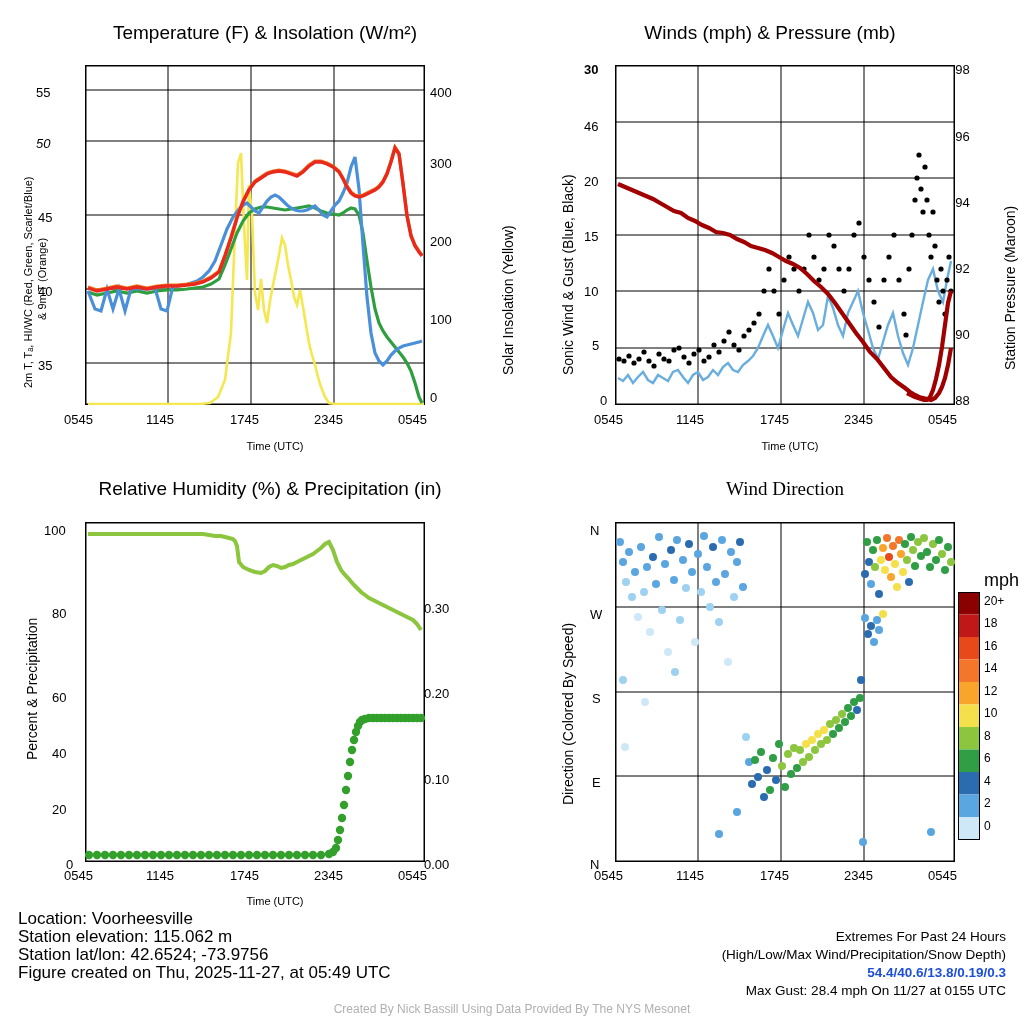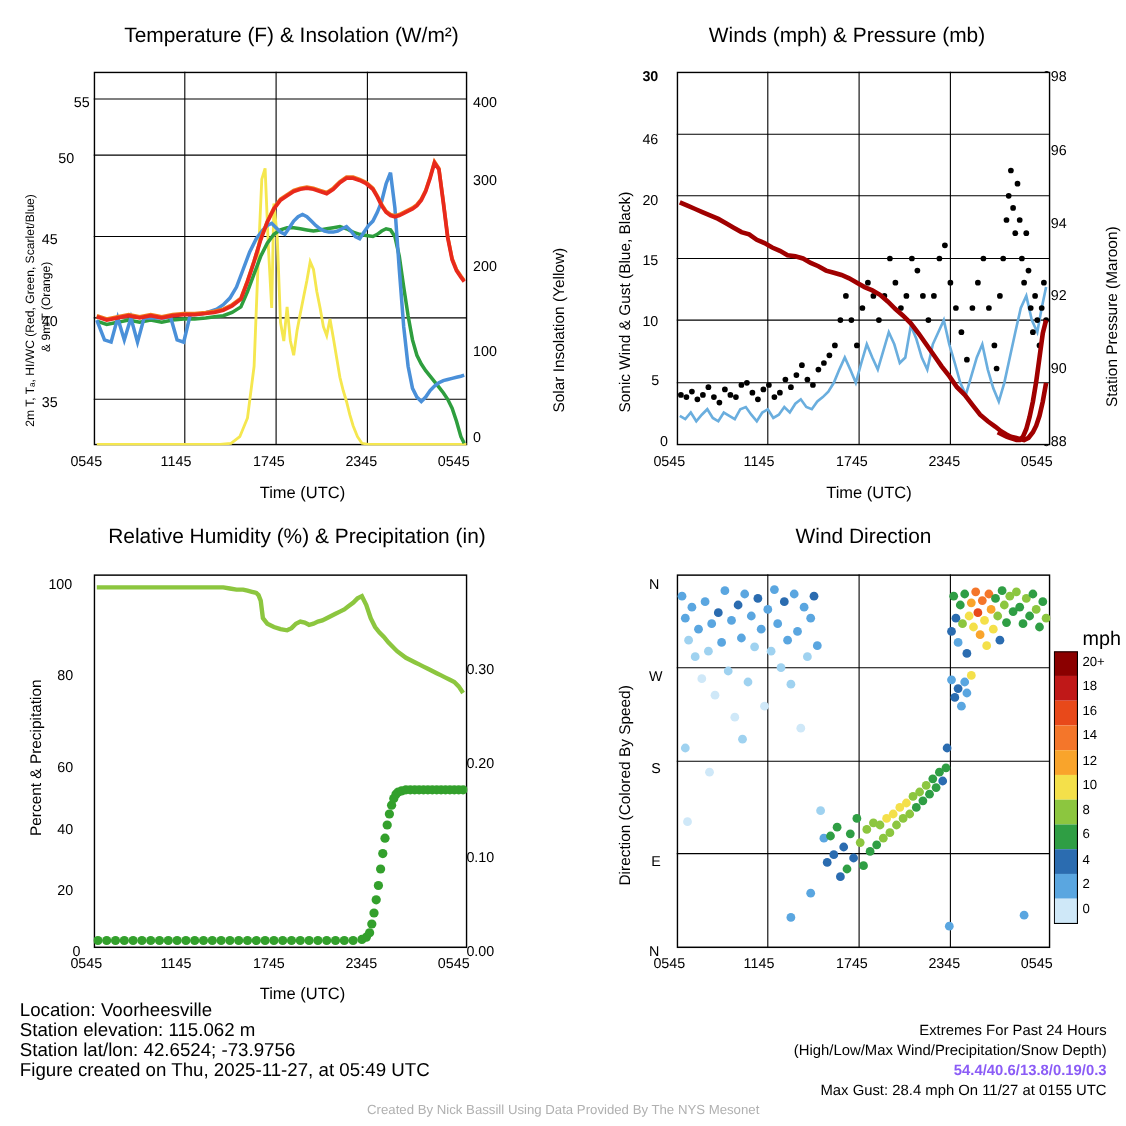--- a/index.html
+++ b/index.html
@@ -1,20 +1,20 @@
 <!DOCTYPE html>
 <html><head>
 <meta charset="utf-8">
 <style>
   html,body{margin:0;padding:0;}
   body{width:1024px;height:1024px;background:#ffffff;font-family:"Liberation Sans",sans-serif;color:#000;overflow:hidden;}
   #page{position:relative;width:1024px;height:1024px;}
   .panel{position:absolute;}
   .ptitle{position:absolute;text-align:center;font-size:19px;}
-  .axlabel{position:absolute;font-size:15px;text-align:center;}
+  .axlabel{position:absolute;font-size:11px;text-align:center;}
   .vlabel{position:absolute;font-size:14px;transform-origin:0 0;white-space:nowrap;}
   .vlabel2{position:absolute;font-size:11px;transform-origin:0 0;white-space:nowrap;}
   .tick{position:absolute;font-size:13px;}
   svg{display:block;}
   .footer{position:absolute;font-size:17px;line-height:18px;white-space:nowrap;}
   .foot-right{position:absolute;font-size:13.5px;line-height:18px;text-align:right;white-space:nowrap;}
   .credit{position:absolute;font-size:12px;color:#b0b0b0;width:1024px;text-align:center;}
   .legend-title{position:absolute;font-size:18px;}
   .legend-tick{position:absolute;font-size:12px;}
 </style>
@@ -26,22 +26,22 @@
   <div class="panel">
     <div class="ptitle" style="left:40px;top:22px;width:450px;">Temperature (F) &amp; Insolation (W/m²)</div>
     <div class="vlabel2" style="left:22px;top:388px;transform:rotate(-90deg);">2m T, Tₐ, HI/WC (Red, Green, Scarlet/Blue)</div>
     <div class="vlabel2" style="left:36px;top:320px;transform:rotate(-90deg);">&amp; 9m T (Orange)</div>
     <div class="vlabel" style="left:500px;top:375px;transform:rotate(-90deg);">Solar Insolation (Yellow)</div>
     <div class="axlabel" style="left:135px;top:440px;width:280px;">Time (UTC)</div>
 
     <div class="tick" style="left:38px;top:358px;">35</div>
     <div class="tick" style="left:38px;top:284px;">40</div>
     <div class="tick" style="left:38px;top:210px;">45</div>
-    <div class="tick" style="left:53px;top:136px;">50</div>
-    <div class="tick" style="left:36px;top:85px;margin-left:31px;">55</div>
+    <div class="tick" style="left:36px;top:136px;font-style:italic;">50</div>
+    <div class="tick" style="left:36px;top:85px;">55</div>
 
     <div class="tick" style="left:430px;top:390px;">0</div>
     <div class="tick" style="left:430px;top:312px;">100</div>
     <div class="tick" style="left:430px;top:234px;">200</div>
     <div class="tick" style="left:430px;top:156px;">300</div>
     <div class="tick" style="left:430px;top:85px;">400</div>
 
     <div class="tick" style="left:64px;top:412px;">0545</div>
     <div class="tick" style="left:146px;top:412px;">1145</div>
     <div class="tick" style="left:230px;top:412px;">1745</div>
@@ -288,21 +288,21 @@
           <circle cx="320" cy="196" r="4.2"></circle>
         <circle cx="324" cy="196" r="4.2"></circle>
           <circle cx="328" cy="196" r="4.2"></circle>
           <circle cx="332" cy="196" r="4.2"></circle>
         <circle cx="336" cy="196" r="4.2"></circle>
       </g>
     </svg>
   </div>
 
   <div class="panel">
-    <div class="ptitle" style="left:625px;top:478px;width:320px;">Wind Direction</div>
+    <div class="ptitle" style="left:625px;top:478px;width:320px;font-family:Liberation Serif, serif;">Wind Direction</div>
     <div class="vlabel" style="left:560px;top:805px;transform:rotate(-90deg);">Direction (Colored By Speed)</div>
 
     <div class="tick" style="left:590px;top:523px;">N</div>
     <div class="tick" style="left:590px;top:607px;">W</div>
     <div class="tick" style="left:592px;top:691px;">S</div>
     <div class="tick" style="left:592px;top:775px;">E</div>
     <div class="tick" style="left:590px;top:857px;">N</div>
 
     <div class="tick" style="left:594px;top:868px;">0545</div>
     <div class="tick" style="left:676px;top:868px;">1145</div>
@@ -485,18 +485,18 @@
     <div class="legend-tick" style="left:984px;top:819px;">0</div>
   </div>
 
   <div class="footer" style="left:18px;top:910px;">Location: Voorheesville</div>
   <div class="footer" style="left:18px;top:928px;">Station elevation: 115.062 m</div>
   <div class="footer" style="left:18px;top:946px;">Station lat/lon: 42.6524; -73.9756</div>
   <div class="footer" style="left:18px;top:964px;">Figure created on Thu, 2025-11-27, at 05:49 UTC</div>
 
   <div class="foot-right" style="right:18px;top:928px;">Extremes For Past 24 Hours</div>
   <div class="foot-right" style="right:18px;top:946px;">(High/Low/Max Wind/Precipitation/Snow Depth)</div>
-  <div class="foot-right" style="right:18px;top:964px;color:#8b5cf6;font-weight:bold;">54.4/40.6/13.8/0.19/0.3</div>
+  <div class="foot-right" style="right:18px;top:964px;color:#1d4ed8;font-weight:bold;">54.4/40.6/13.8/0.19/0.3</div>
   <div class="foot-right" style="right:18px;top:982px;">Max Gust: 28.4 mph On 11/27 at 0155 UTC</div>
 
   <div class="credit" style="left:0;top:1002px;">Created By Nick Bassill Using Data Provided By The NYS Mesonet</div>
 
 </div>
 
 </body></html>

